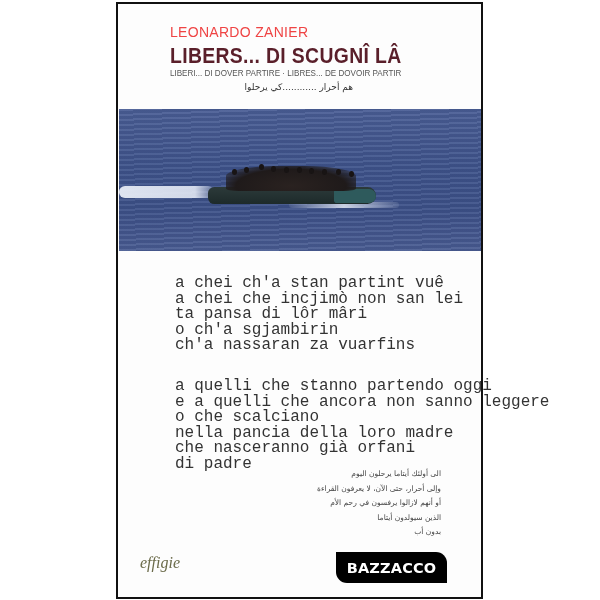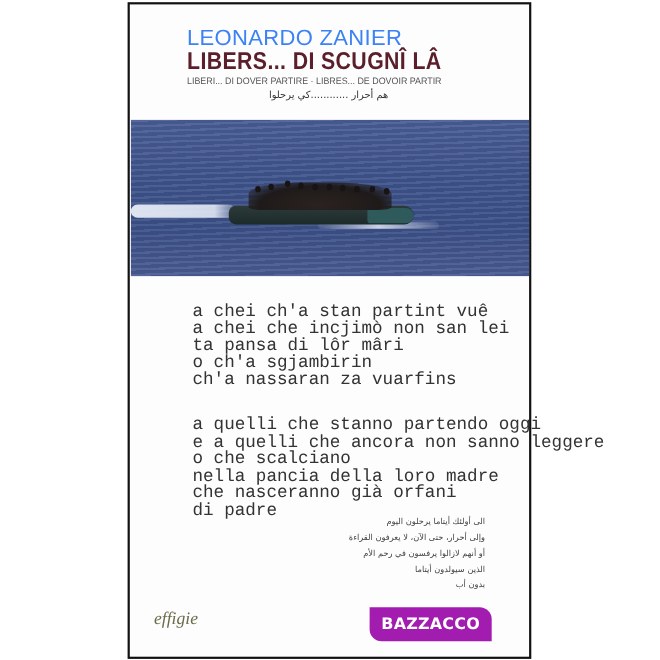--- a/index.html
+++ b/index.html
@@ -3,22 +3,22 @@
 <meta charset="utf-8">
 <style>
   html, body { margin:0; padding:0; background:#ffffff; }
   body { width:600px; height:600px; position:relative; overflow:hidden; }
   .cover {
     position:absolute; left:116px; top:2px; width:363px; height:593px;
     border:2px solid #111; background:#fdfdfd; box-sizing:content-box;
   }
   .author {
     position:absolute; left:52px; top:20px;
-    font-family:"Liberation Sans", sans-serif; font-size:20px; letter-spacing:0.3px;
-    color:#3b82f6;
+    font-family:"Liberation Sans", sans-serif; font-size:14px; letter-spacing:0.3px;
+    color:#ef4444;
   }
   .title {
     position:absolute; left:52px; top:39px;
     font-family:"Liberation Sans", sans-serif; font-weight:bold; font-size:22px;
     color:#5a1f2a; letter-spacing:0.4px; transform:scaleX(0.88); transform-origin:left;
     white-space:nowrap;
   }
   .subtitle {
     position:absolute; left:52px; top:64px;
     font-family:"Liberation Sans", sans-serif; font-size:8.5px; color:#555;
@@ -70,21 +70,21 @@
   .poem-ar {
     position:absolute; right:40px; top:463px; text-align:right; direction:rtl;
     font-family:"DejaVu Sans", sans-serif; font-size:7.5px; line-height:14.5px; color:#444;
   }
   .publisher {
     position:absolute; left:22px; top:550px;
     font-family:"Liberation Serif", serif; font-style:italic; font-size:16px; color:#6b6b4a;
   }
   .bazzacco {
     position:absolute; left:218px; top:548px; width:111px; height:31px;
-    background:#a21caf; border-radius:0 11px 0 11px;
+    background:#000000; border-radius:0 11px 0 11px;
     display:flex; align-items:center; justify-content:center;
     font-family:"DejaVu Sans", sans-serif; font-weight:bold; font-size:14.5px; color:#fff;
     letter-spacing:0.2px;
   }
 </style>
 </head>
 <body>
 
 <div class="cover">
   <div class="author">LEONARDO ZANIER</div>

